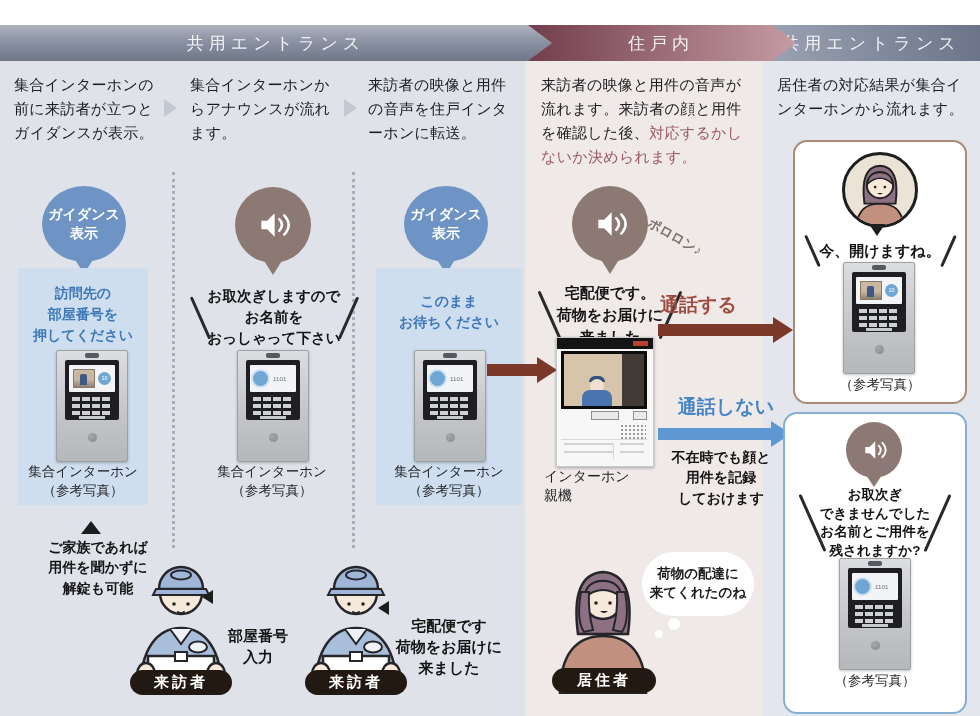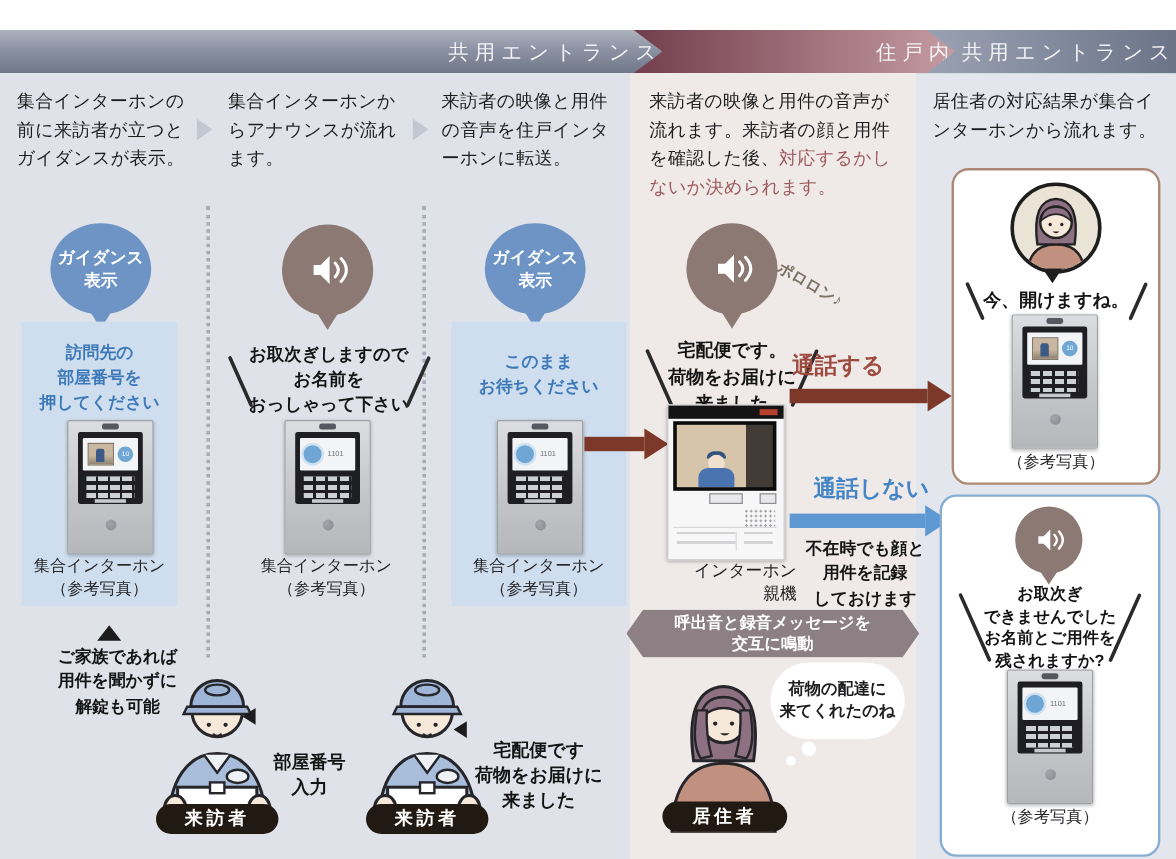--- a/index.html
+++ b/index.html
@@ -9,21 +9,21 @@
   .pre{white-space:pre-line;}
   .g{font-family:"Liberation Sans",sans-serif;font-weight:700;}
   .ser{font-family:"Liberation Serif",serif;}
 
   
   .bg-left{left:0;top:61px;width:525px;height:655px;background:#dfe3e9;}
   .bg-mid{left:525px;top:61px;width:238px;height:655px;background:#efe9e8;}
   .bg-right{left:763px;top:61px;width:217px;height:655px;background:#e3e6ec;}
 
   
-  .hseg{top:25px;height:36px;display:flex;align-items:center;justify-content:flex-end;
+  .hseg{top:25px;height:36px;display:flex;align-items:center;justify-content:center;
         color:#f3f2f5;font-size:17px;letter-spacing:5px;}
   .hseg1{left:0;width:552px;z-index:3;background:linear-gradient(180deg,#aeb3bf,#8b92a3 45%,#6f7789);
          clip-path:polygon(0 0,calc(100% - 24px) 0,100% 50%,calc(100% - 24px) 100%,0 100%);}
   .hseg2{left:526px;width:270px;z-index:2;background:linear-gradient(90deg,#713d4c,#c59ba2);
          clip-path:polygon(0 0,calc(100% - 24px) 0,100% 50%,calc(100% - 24px) 100%,0 100%);}
   .hseg3{left:763px;width:217px;z-index:1;background:linear-gradient(90deg,#9ba3b4,#6c7489);}
 
   
   .para{font-size:15px;line-height:1.6;letter-spacing:.3px;}
   .p1{left:14px;top:73px;width:154px;}
@@ -120,21 +120,21 @@
   .mman-body{position:absolute;left:18px;bottom:0;width:30px;height:16px;background:#4a74b0;border-radius:8px 8px 0 0;}
   .mman-head{position:absolute;left:26px;bottom:13px;width:14px;height:14px;border-radius:50%;background:#f0e0cf;}
   .mman-cap{position:absolute;left:25px;bottom:24px;width:16px;height:6px;background:#33537d;border-radius:6px 6px 0 0;}
   .mon-btn{position:absolute;left:34px;top:73px;width:26px;height:7px;border:1px solid #8e8e92;background:#e9e9ec;}
   .mon-btn2{position:absolute;right:6px;top:73px;width:12px;height:7px;border:1px solid #8e8e92;background:#e9e9ec;}
   .mon-grille{position:absolute;right:7px;top:86px;width:26px;height:15px;
               background-image:radial-gradient(#9a9a9e 32%,transparent 33%);background-size:4px 4px;}
   .mon-bottom{position:absolute;left:4px;bottom:4px;width:86px;height:22px;border-top:1px solid #d9d9dc;display:flex;}
   .mon-cell1{flex:2;border-right:1px solid #d9d9dc;background:repeating-linear-gradient(0deg,transparent 0 6px,#d3d3d6 6px 8px);margin:3px;}
   .mon-cell2{flex:1;background:repeating-linear-gradient(0deg,transparent 0 6px,#d3d3d6 6px 8px);margin:3px;}
-  .mon-label{left:544px;top:468px;width:120px;font-size:14px;line-height:1.35;text-align:right;}
+  .mon-label{left:544px;top:468px;width:120px;font-size:14px;line-height:1.35;text-align:left;}
 
   
   .banner{left:522px;top:508px;width:244px;height:40px;background:#8c8085;color:#fff;
           display:flex;align-items:center;justify-content:center;text-align:center;
           font-size:13.5px;line-height:1.35;
           clip-path:polygon(14px 0,calc(100% - 14px) 0,100% 50%,calc(100% - 14px) 100%,14px 100%,0 50%);}
 
   
   .pill{background:#221a12;color:#fff;border-radius:13px;display:flex;align-items:center;justify-content:center;
         font-size:15px;letter-spacing:3px;height:25px;z-index:5;}
@@ -336,24 +336,20 @@
   </div>
   <div class="abs notalk-label">通話しない</div>
   <div class="abs flow-arrow blue notalk-arrow">
     <div class="fa-shaft"></div>
       <div class="fa-head"></div>
   </div>
   <div class="abs record-note g pre">不在時でも顔と
 用件を記録
 しておけます</div>
 
-  <div class="abs banner g">
-    <span class="pre">呼出音と録音メッセージを
-交互に鳴動</span>
-  </div>
 
   <div class="abs fam-tri"></div>
   <div class="abs fam-note g pre">ご家族であれば
 用件を聞かずに
 解錠も可能</div>
 
   <svg class="abs man m1" viewBox="0 0 106 146">
     <path d="M12 146 C12 102 30 82 53 82 C76 82 94 102 94 146 Z" fill="#a9bedb" stroke="#26262a" stroke-width="2.5"></path>
     <path d="M42 83 L53 98 L64 83" fill="#eef2f7" stroke="#26262a" stroke-width="2"></path>
     <ellipse cx="70" cy="101" rx="9" ry="5.5" fill="#eef2f7" stroke="#26262a" stroke-width="2"></ellipse>

